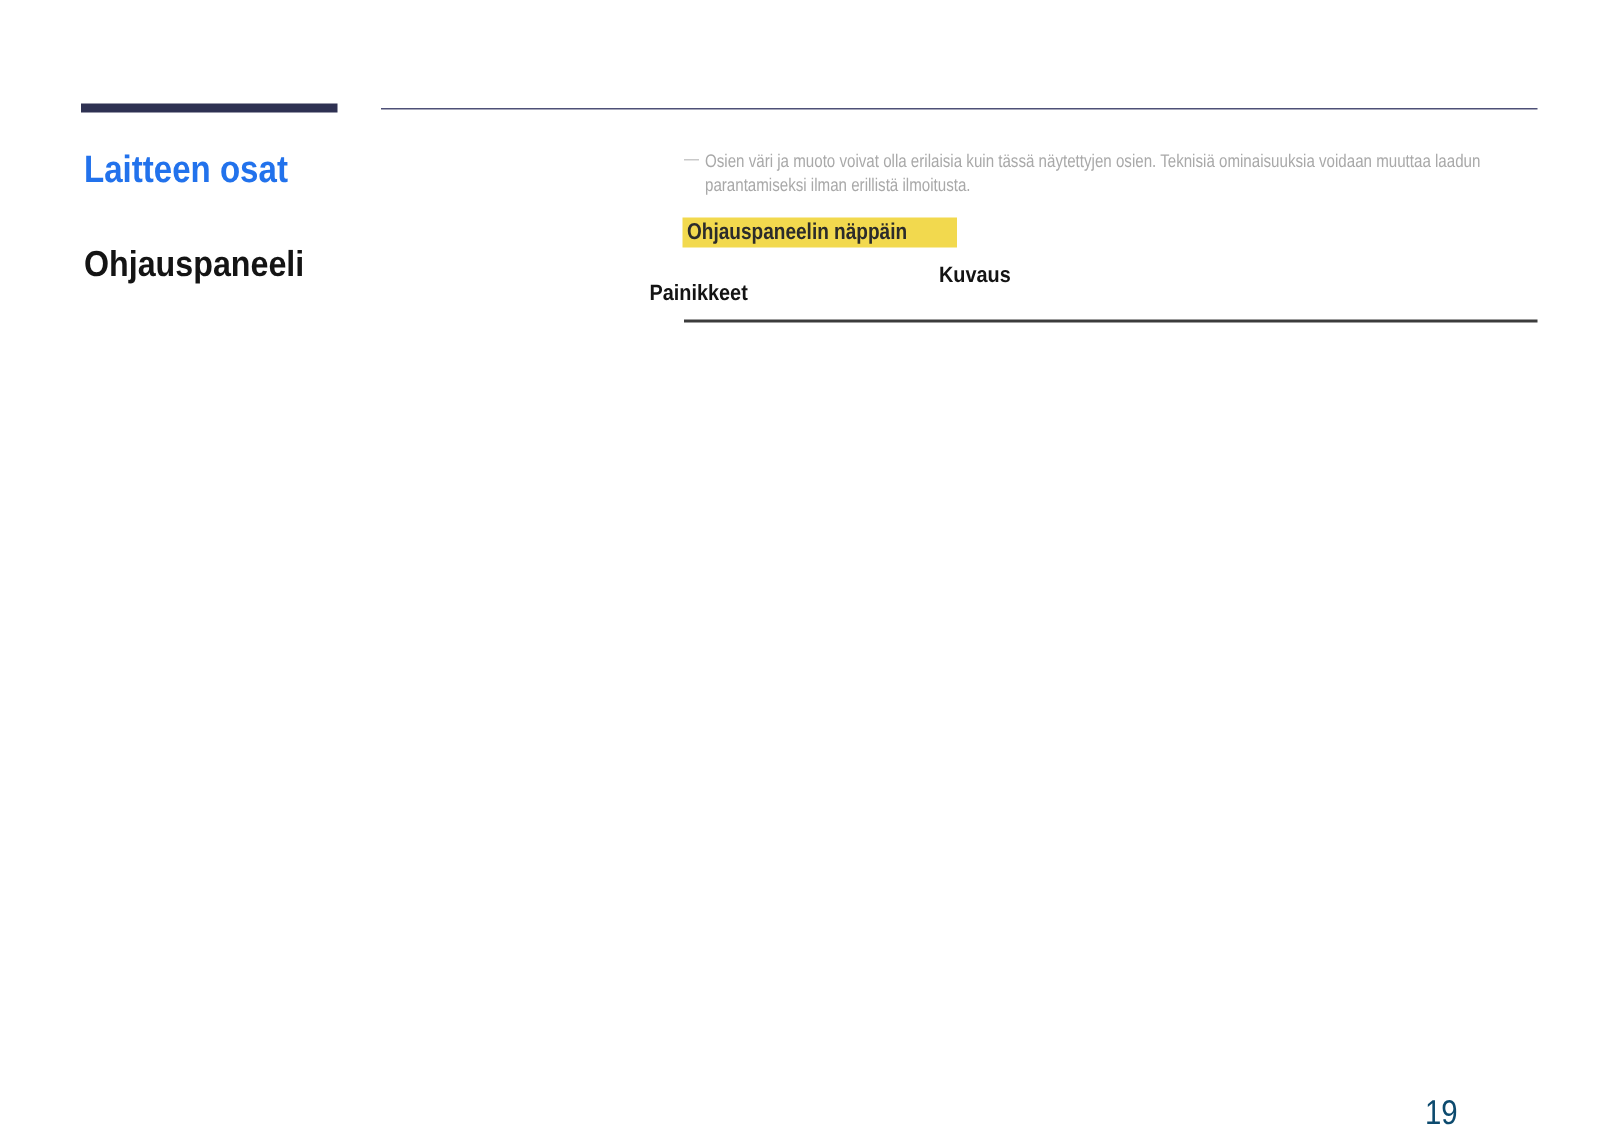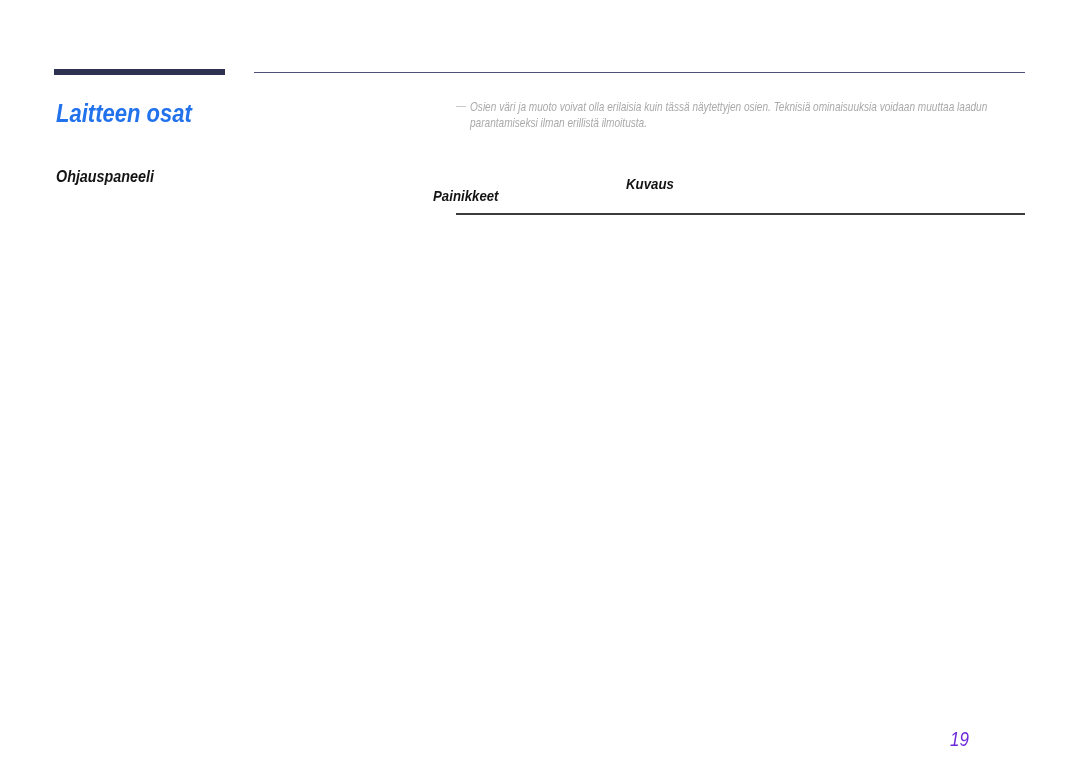--- a/index.html
+++ b/index.html
@@ -1,31 +1,31 @@
 <!DOCTYPE html>
 <html><head>
 <meta charset="utf-8">
 <title>Laitteen osat</title>
 <style>
   html,body{margin:0;padding:0;}
   body{width:1080px;height:763px;background:#ffffff;
        font-family:"Liberation Sans",sans-serif;overflow:hidden;position:relative;}
   .page{position:absolute;left:0;top:0;width:1080px;height:763px;}
-  .abs{position:absolute;font-style:italic;}
+  .abs{position:absolute;}
   .cond{display:inline-block;transform-origin:0 50%;}
 
   
   #rule-thick{left:54px;top:69px;width:171px;height:6px;background:#2e3152;}
   #rule-thin{left:254px;top:71.5px;width:771px;height:1.4px;background:#4e5077;}
 
   
   #chapter-title{left:56px;top:103px;font-size:25.4px;font-weight:bold;color:#2272ec;
                  line-height:21px;white-space:nowrap;}
   #chapter-title .cond{transform:scaleX(0.868);}
-  #section-title{left:56px;top:168px;font-size:16px;font-weight:bold;color:#141414;
+  #section-title{left:56px;top:168px;font-size:24px;font-weight:bold;color:#141414;
                  line-height:17px;white-space:nowrap;}
   #section-title .cond{transform:scaleX(0.895);}
 
   
   .notewrap{position:relative;}
   .notewrap .dash{position:absolute;left:0px;top:6px;width:10px;height:1.3px;background:#c9c9c9;}
   .notewrap .txt{display:block;padding-left:14px;font-size:12.2px;color:#a9a9a9;line-height:15.8px;}
   .notewrap .txt .cond{transform:scaleX(0.827);}
 
   #note-top{left:456px;top:100px;width:640px;}
@@ -34,39 +34,40 @@
            font-size:15.3px;font-weight:bold;color:#2b2b2b;line-height:20px;
            padding:0 3.5px;white-space:nowrap;}
   #subhead .cond{transform:scaleX(0.83);}
   .th{position:absolute;font-size:14.8px;font-weight:bold;color:#141414;white-space:nowrap;}
   .th .cond{transform:scaleX(0.895);}
   #th-1{left:433px;top:188px;}
   #th-2{left:625.5px;top:176px;}
   #tbl-hline{left:456px;top:212.5px;width:569px;height:2px;background:#3c3c3c;}
 
   
-  #pagenum{left:950px;top:728px;font-size:20px;color:#6d28d9;white-space:nowrap;}
+  #pagenum{left:950px;top:728px;font-size:23px;color:#0c4a6e;white-space:nowrap;}
   #pagenum .cond{transform:scaleX(0.85);}
 </style>
 </head>
 <body>
 
 <div class="page">
 
   <div class="abs" id="rule-thick"></div>
   <div class="abs" id="rule-thin"></div>
 
   <div class="abs" id="chapter-title"><span class="cond">Laitteen osat</span></div>
   <div class="abs" id="section-title"><span class="cond">Ohjauspaneeli</span></div>
 
   <div class="abs notewrap" id="note-top">
     <span class="dash"></span>
     <span class="txt"><span class="cond">Osien väri ja muoto voivat olla erilaisia kuin tässä näytettyjen osien. Teknisiä ominaisuuksia voidaan muuttaa laadun parantamiseksi ilman erillistä ilmoitusta.</span></span>
   </div>
 
+  <div class="abs" id="subhead"><span class="cond">Ohjauspaneelin näppäin</span></div>
 
   <div class="abs th" id="th-1"><span class="cond">Painikkeet</span></div>
   <div class="abs th" id="th-2"><span class="cond">Kuvaus</span></div>
   <div class="abs" id="tbl-hline"></div>
 
   <div class="abs" id="pagenum"><span class="cond">19</span></div>
 
 </div>
 
 </body></html>

